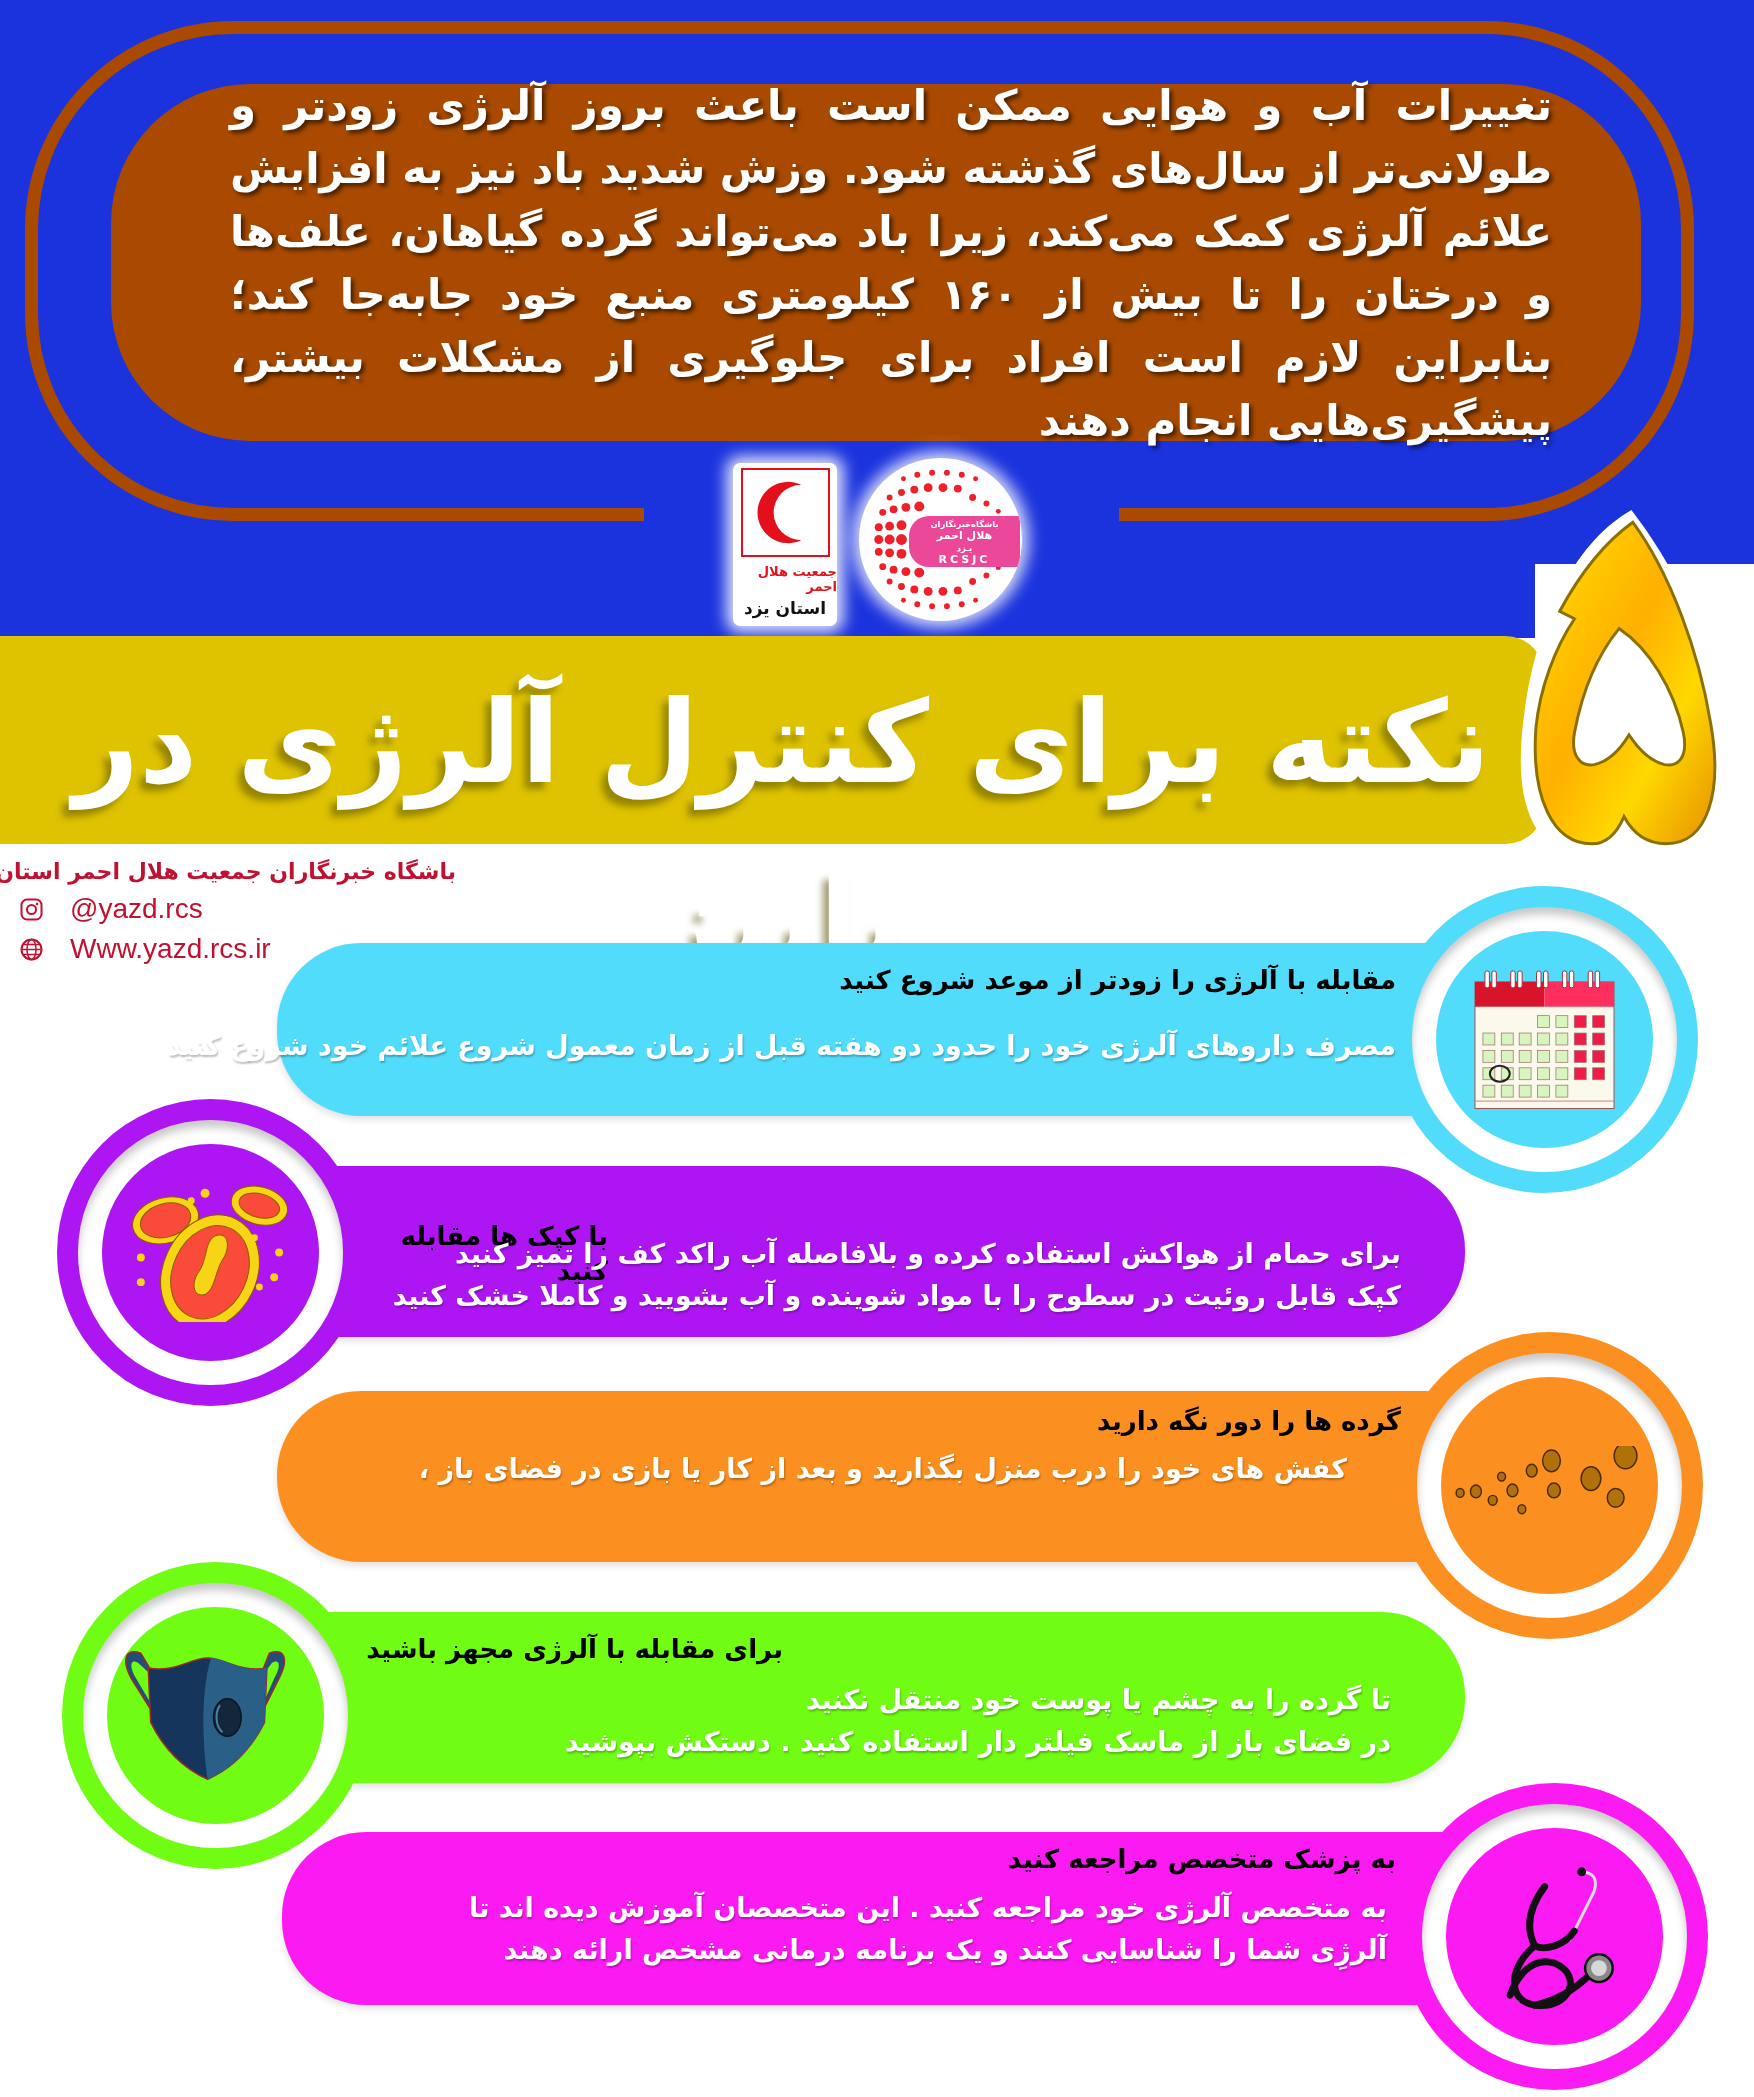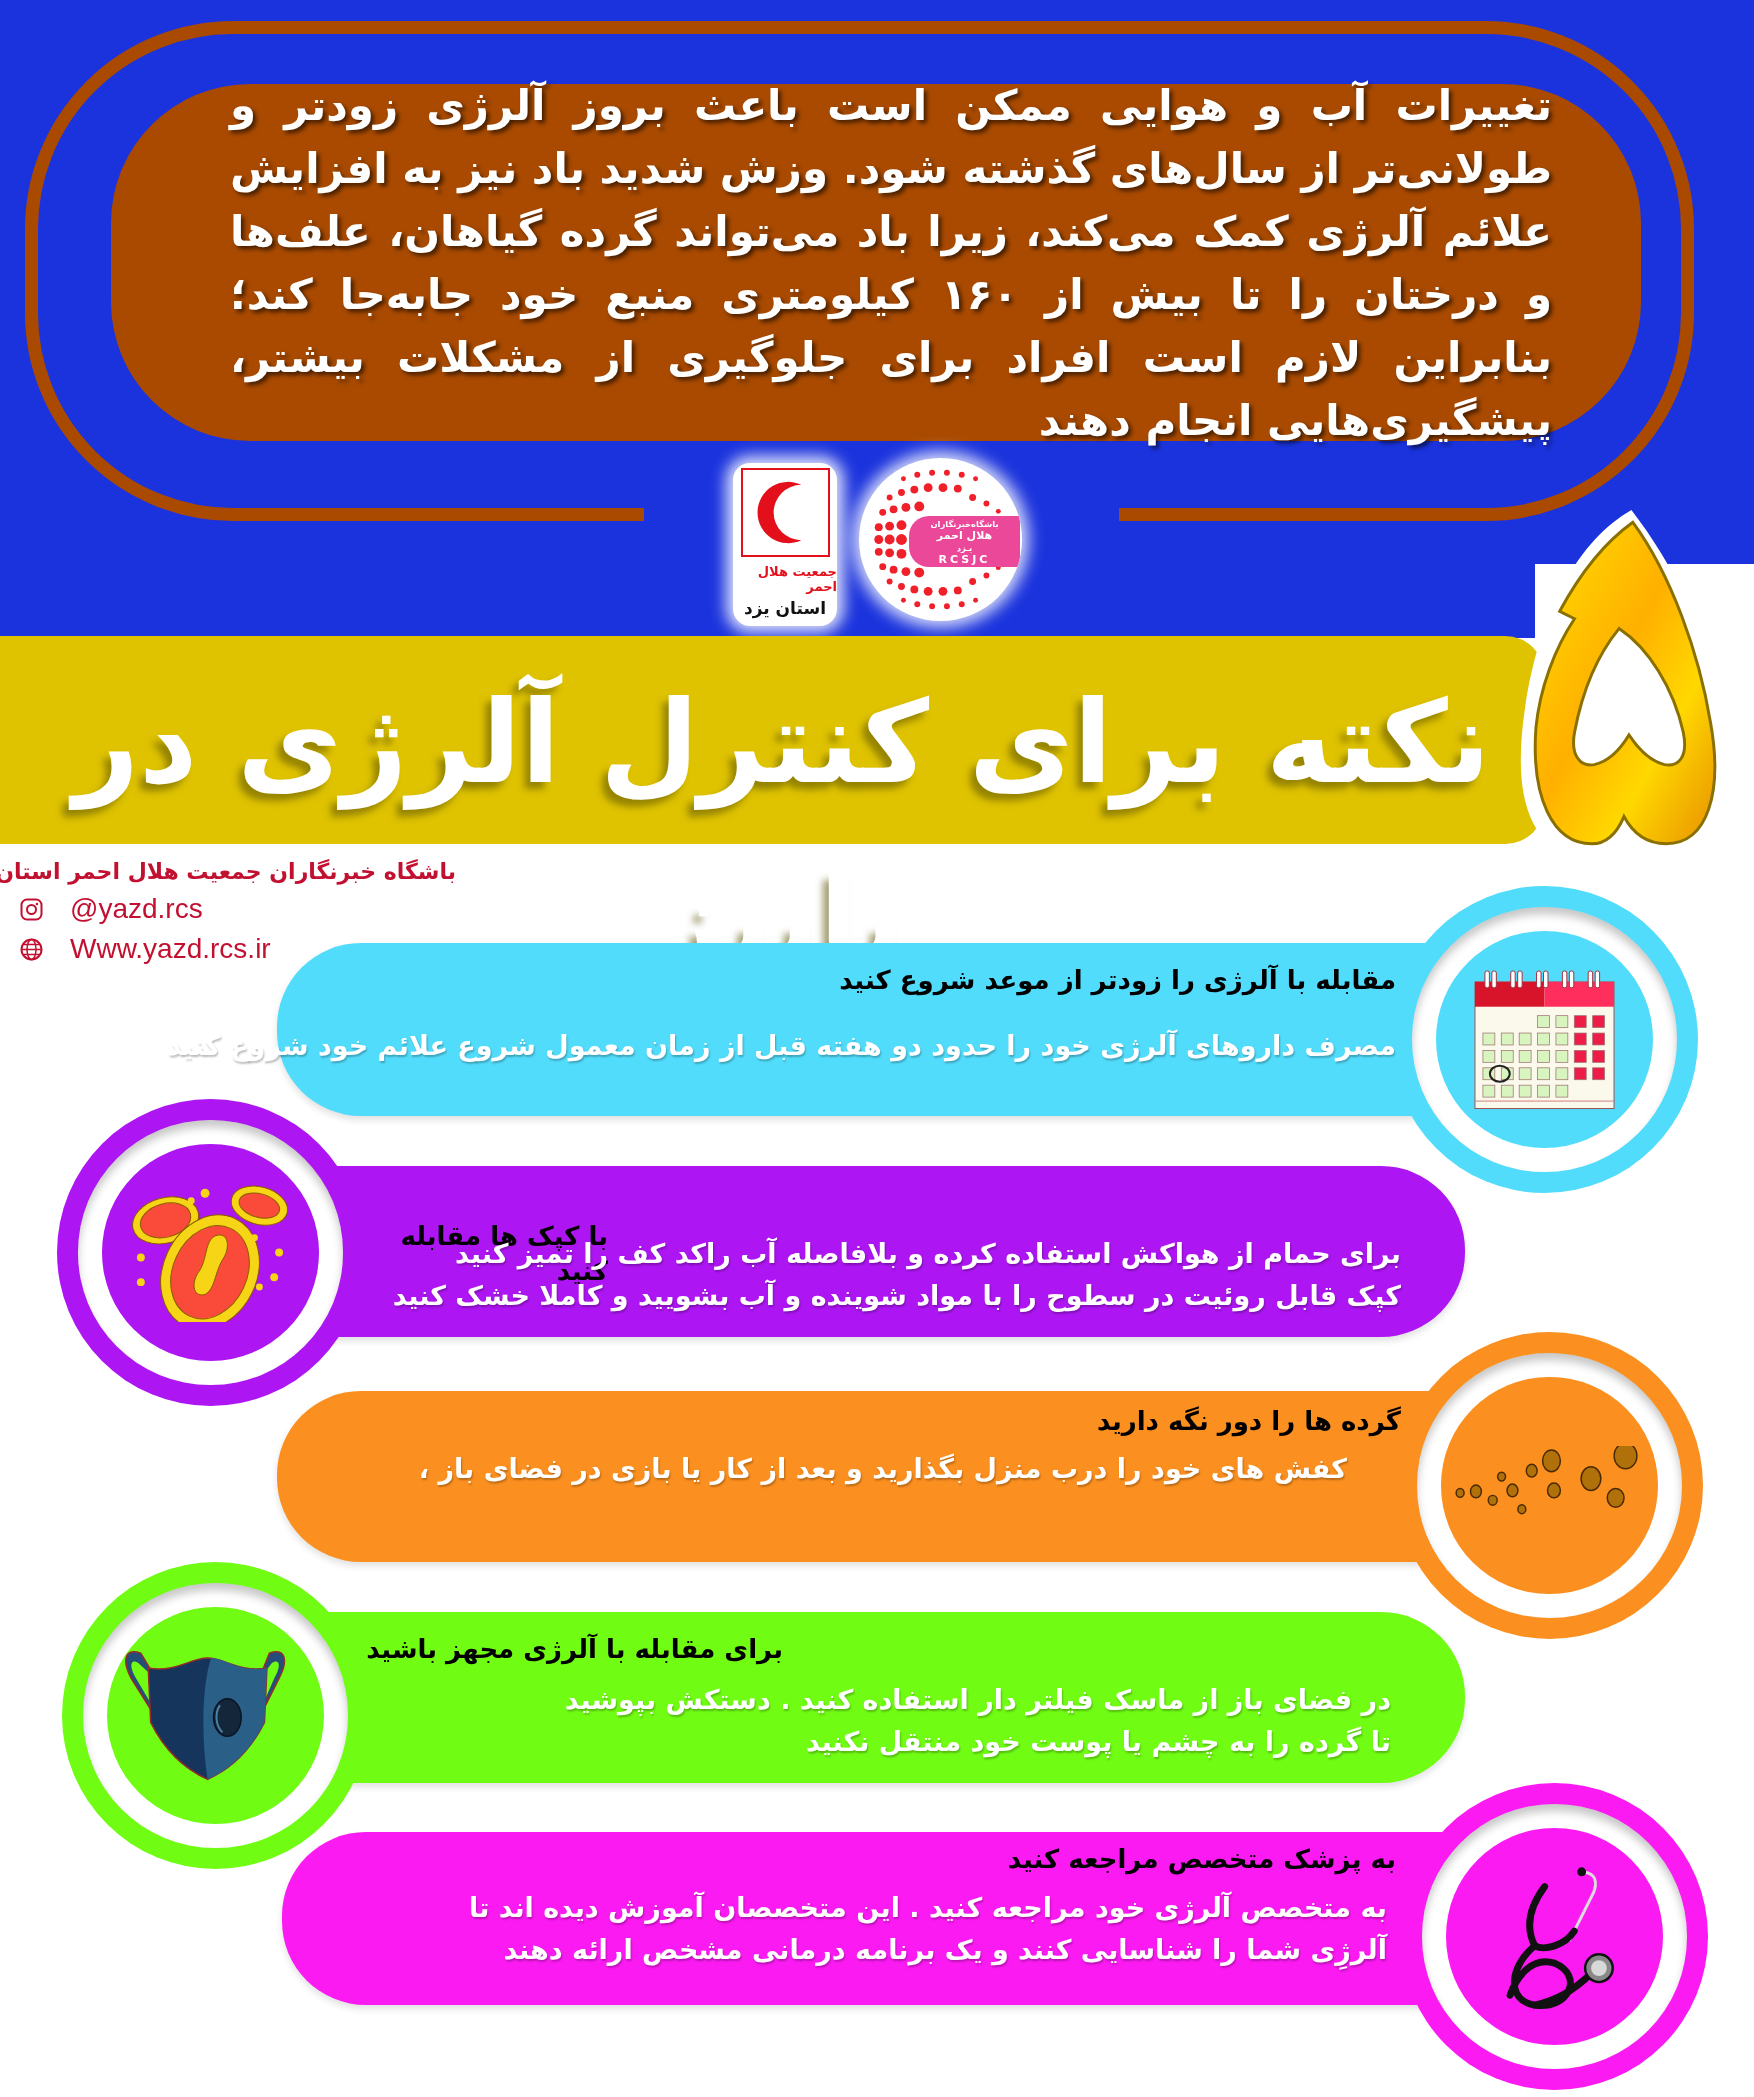--- a/index.html
+++ b/index.html
@@ -28,21 +28,21 @@
   #intro-text {
     direction: rtl; text-align: justify; text-align-last: right;
     color: #ffffff; font-weight: bold; font-size: 42px; line-height: 63px;
     text-shadow: 3px 3px 4px rgba(0,0,0,0.6);
     width: 100%;
   }
 
   
   #logo-rc {
     left: 733px; top: 463px; width: 104px; height: 163px;
-    background: #ffffff; border-radius: 17px;
+    background: #ffffff; border-radius: 7px;
     box-shadow: 0 0 15px 7px rgba(255,255,255,0.85);
     display: flex; flex-direction: column; align-items: center;
   }
   #logo-rc .rc-box {
     width: 89px; height: 89px; margin-top: 5px;
     border: 2px solid #e3101b; position: relative; background: #fff;
   }
   #logo-rc .rc-text1 { color: #e3101b; font-size: 13px; font-weight: bold; direction: rtl; margin-top: 7px; }
   #logo-rc .rc-text2 { color: #111; font-size: 17px; font-weight: bold; direction: rtl; margin-top: 4px; }
 
@@ -383,22 +383,22 @@
         <path d="M182 20 C210 20 240 50 295 40 L290 150 C260 210 220 245 175 265 C165 200 160 90 182 20 Z" fill="#2a5f88" stroke="none"></path>
       </g>
       <ellipse cx="215" cy="140" rx="28" ry="38" fill="#14263a" stroke="#0a1520" stroke-width="3"></ellipse>
       <path d="M200 115 C190 130 190 155 205 170" fill="none" stroke="#4a82a8" stroke-width="4"></path>
     </svg>
   </div>
     </div>
 </div>
 <div class="tip-title" style="left:357px; top:1632px; width:426px;">برای مقابله با آلرژی مجهز باشید</div>
 <div class="tip-body" style="left:396px; top:1679px; width:995px;">
+  <div>تا گرده را به چشم یا پوست خود منتقل نکنید</div>
   <div>در فضای باز از ماسک فیلتر دار استفاده کنید . دستکش بپوشید</div>
-  <div>تا گرده را به چشم یا پوست خود منتقل نکنید</div>
 </div>
 
 <div class="bar left-round" style="left:282px; top:1832px; width:1213px; height:173px; background:#fb1af2;"></div>
 <div class="ring" style="left:1401px; top:1783px; width:307px; height:307px; background:#fb1af2;">
   <div class="inner-white">
       <div class="inner-color" style="background:#fb1af2;">
     <svg width="149" height="158" viewBox="0 0 300 320">
       <path d="M200 30 C225 30 240 40 230 70 L180 170" fill="none" stroke="#dcdcdc" stroke-width="6"></path>
       <path d="M130 60 C100 100 90 140 110 180" fill="none" stroke="#111" stroke-width="14" stroke-linecap="round"></path>
       <path d="M190 150 C170 180 130 190 110 180" fill="none" stroke="#111" stroke-width="14" stroke-linecap="round"></path>

